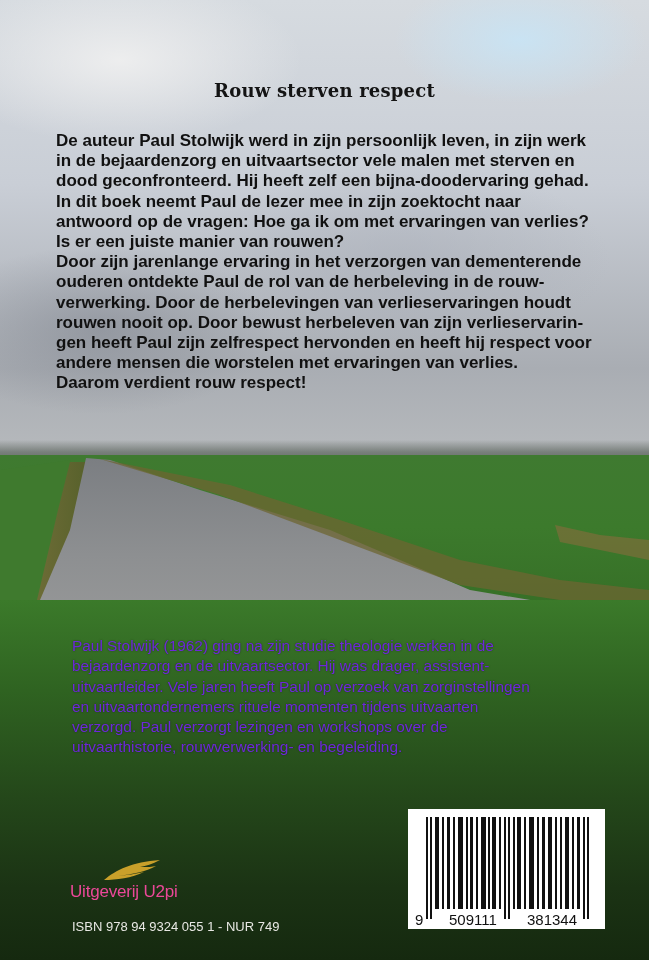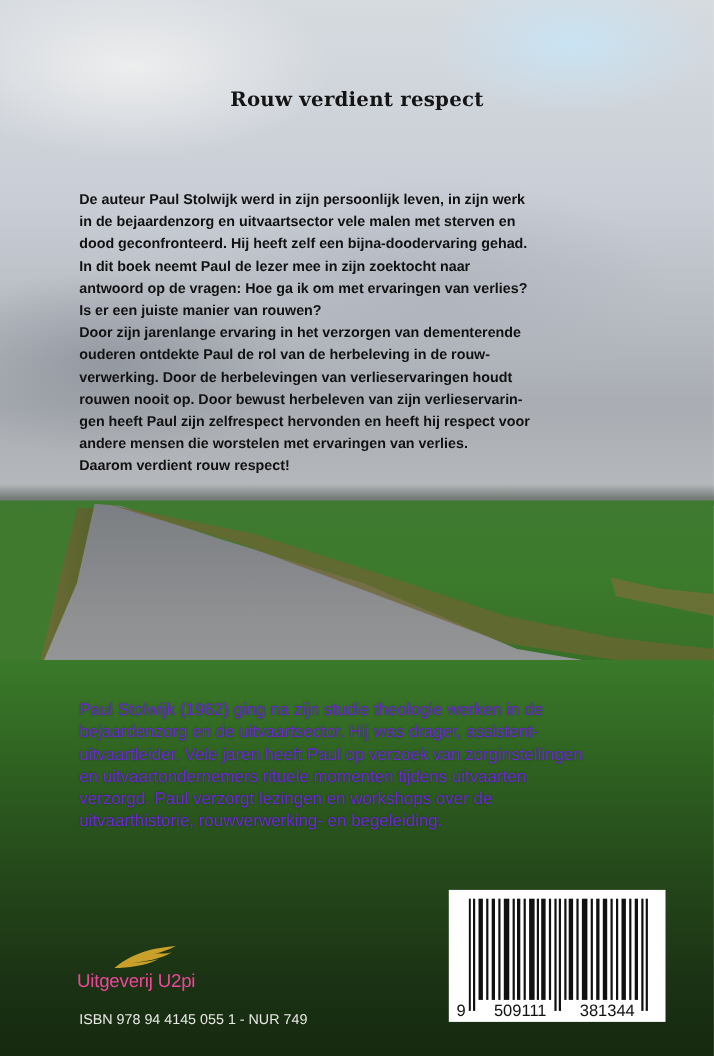--- a/index.html
+++ b/index.html
@@ -17,22 +17,22 @@
     background: linear-gradient(180deg, rgba(80,90,80,0) 0%, rgba(70,80,70,0.55) 60%, rgba(70,80,70,0.7) 100%); }
   .field-far { position: absolute; left: 0; top: 455px; width: 649px; height: 180px;
     background: linear-gradient(#3f7a30, #3c7a2c 40%, #346b25); }
   .water { position: absolute; left: 0; top: 450px; width: 649px; height: 200px; }
   .field-near { position: absolute; left: 0; top: 600px; width: 649px; height: 360px;
     background:
       radial-gradient(ellipse 300px 80px at 450px 720px, rgba(30,60,20,0.5), rgba(30,60,20,0) 70%),
       linear-gradient(#3b7a2a 0%, #2f6321 25%, #24471a 55%, #1b3314 80%, #15290f 100%); }
   .title { position: absolute; left: 0; width: 649px; top: 80px; text-align: center;
     font-family: "DejaVu Serif", serif; font-weight: bold; font-size: 18px; color: #141414; letter-spacing: 0.2px; }
-  .blurb { position: absolute; left: 72px; top: 131px; width: 560px;
-    font-family: "Liberation Sans", sans-serif; font-weight: bold; font-size: 13px; line-height: 20.2px; color: #111; white-space: pre-line; margin-top: 40px; }
+  .blurb { position: absolute; left: 56px; top: 131px; width: 560px;
+    font-family: "Liberation Sans", sans-serif; font-weight: bold; font-size: 17px; line-height: 20.2px; color: #111; white-space: pre-line; }
   .bio { position: absolute; left: 72px; top: 636px; width: 560px;
     font-family: "Liberation Sans", sans-serif; font-size: 15.4px; line-height: 20.3px; color: #6d28d9; white-space: pre-line; text-shadow: 0 0 2px rgba(0,0,0,0.4); }
   .logo { position: absolute; left: 70px; top: 858px; width: 120px; height: 50px; }
   .logo svg { position: absolute; left: 32px; top: 0; }
   .logo-text { position: absolute; left: 0; top: 24px; font-family: "Liberation Sans", sans-serif; font-size: 17px; color: #ec4899; letter-spacing: -0.2px; white-space: nowrap; }
   .isbn { position: absolute; left: 72px; top: 919px; font-family: "Liberation Sans", sans-serif; font-size: 13px; color: #e8e8e4; white-space: nowrap; }
   .barcode { position: absolute; left: 408px; top: 809px; width: 197px; height: 120px; background: #fff; }
   .bars { position: absolute; left: 18px; top: 0; height: 110px; width: 172px; }
   .barnum { position: absolute; bottom: 2px; font-family: "Liberation Sans", sans-serif; font-size: 15px; color: #111; background: #fff; padding: 0 1px; line-height: 15px; }
 </style>
@@ -56,21 +56,21 @@
       </linearGradient>
     </defs>
     <polygon points="0,20 70,10 80,60 40,180 0,190" fill="#3f7a2e"></polygon>
     <polygon points="70,12 90,12 78,70 50,175 30,180 58,60" fill="url(#bank)" opacity="0.8"></polygon>
     <polygon points="86,8 110,10 200,40 330,80 470,140 649,170 649,200 20,200 40,150 70,80" fill="url(#wg)"></polygon>
     <polygon points="100,9 230,35 340,70 460,110 560,130 649,140 649,160 560,150 460,135 340,90 220,45" fill="#6e6632" opacity="0.75"></polygon>
     <polygon points="555,75 600,85 649,90 649,110 600,100 560,92" fill="#7d6e3a" opacity="0.7"></polygon>
   </svg>
   <div class="field-near"></div>
 
-  <div class="title">Rouw verdient respect</div>
+  <div class="title">Rouw sterven respect</div>
   <div class="blurb">De auteur Paul Stolwijk werd in zijn persoonlijk leven, in zijn werk
 in de bejaardenzorg en uitvaartsector vele malen met sterven en
 dood geconfronteerd. Hij heeft zelf een bijna-doodervaring gehad.
 In dit boek neemt Paul de lezer mee in zijn zoektocht naar
 antwoord op de vragen: Hoe ga ik om met ervaringen van verlies?
 Is er een juiste manier van rouwen?
 Door zijn jarenlange ervaring in het verzorgen van dementerende
 ouderen ontdekte Paul de rol van de herbeleving in de rouw-
 verwerking. Door de herbelevingen van verlieservaringen houdt
 rouwen nooit op. Door bewust herbeleven van zijn verlieservarin-
@@ -83,21 +83,21 @@
 en uitvaartondernemers rituele momenten tijdens uitvaarten
 verzorgd. Paul verzorgt lezingen en workshops over de
 uitvaarthistorie, rouwverwerking- en begeleiding.</div>
 
   <div class="logo">
     <svg width="60" height="24" viewBox="0 0 60 24">
       <path d="M2,22 C14,12 30,4 58,2 C50,6 44,8 38,9 C46,9 50,9 54,8 C44,14 30,16 16,18 C24,17 34,16 42,14 C30,20 14,22 2,22 Z" fill="#c9a02a"></path>
     </svg>
     <div class="logo-text">Uitgeverij U2pi</div>
   </div>
-  <div class="isbn">ISBN 978 94 4145 055 1 - NUR 749</div>
+  <div class="isbn">ISBN 978 94 9324 055 1 - NUR 749</div>
 
   <div class="barcode">
     <svg class="bars" width="172" height="110" viewBox="0 0 172 110">
       <rect x="0" y="8" width="2" height="102" fill="#111"></rect>
         <rect x="4" y="8" width="2" height="102" fill="#111"></rect>
       <rect x="9" y="8" width="4" height="92" fill="#111"></rect>
         <rect x="16" y="8" width="2" height="92" fill="#111"></rect>
       <rect x="21" y="8" width="3" height="92" fill="#111"></rect>
         <rect x="27" y="8" width="2" height="92" fill="#111"></rect>
       <rect x="32" y="8" width="5" height="92" fill="#111"></rect>

